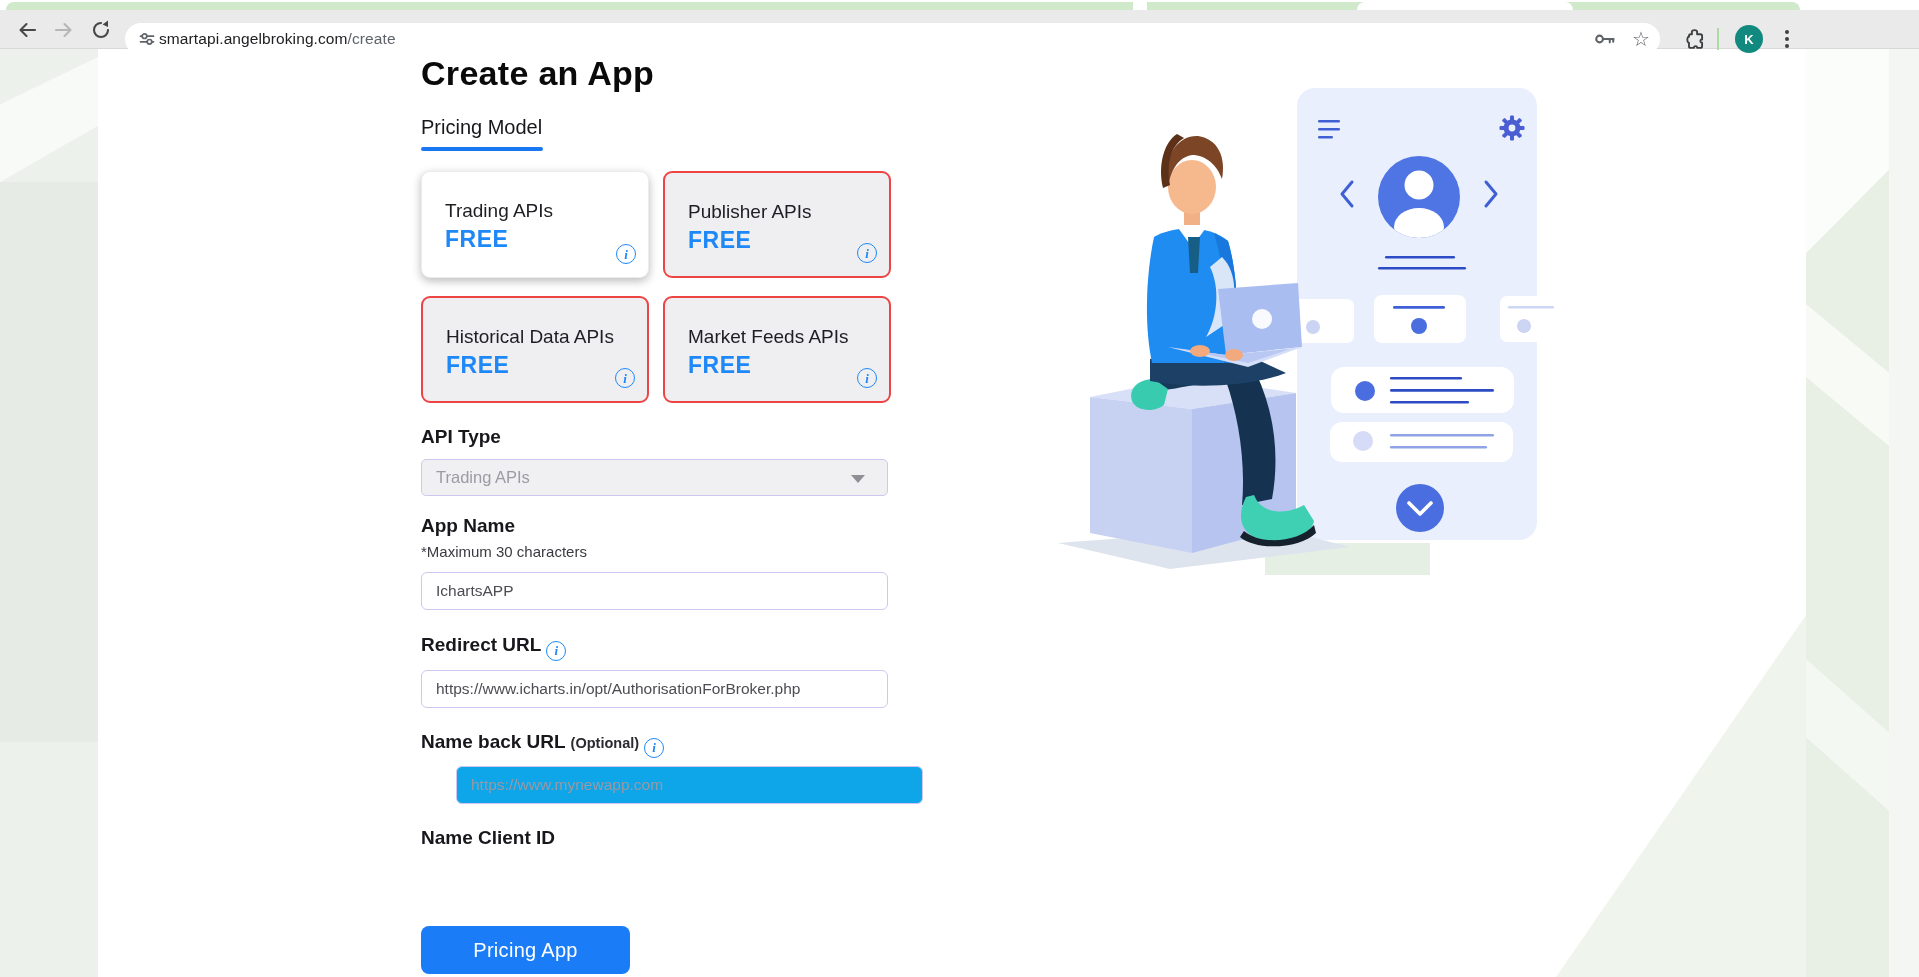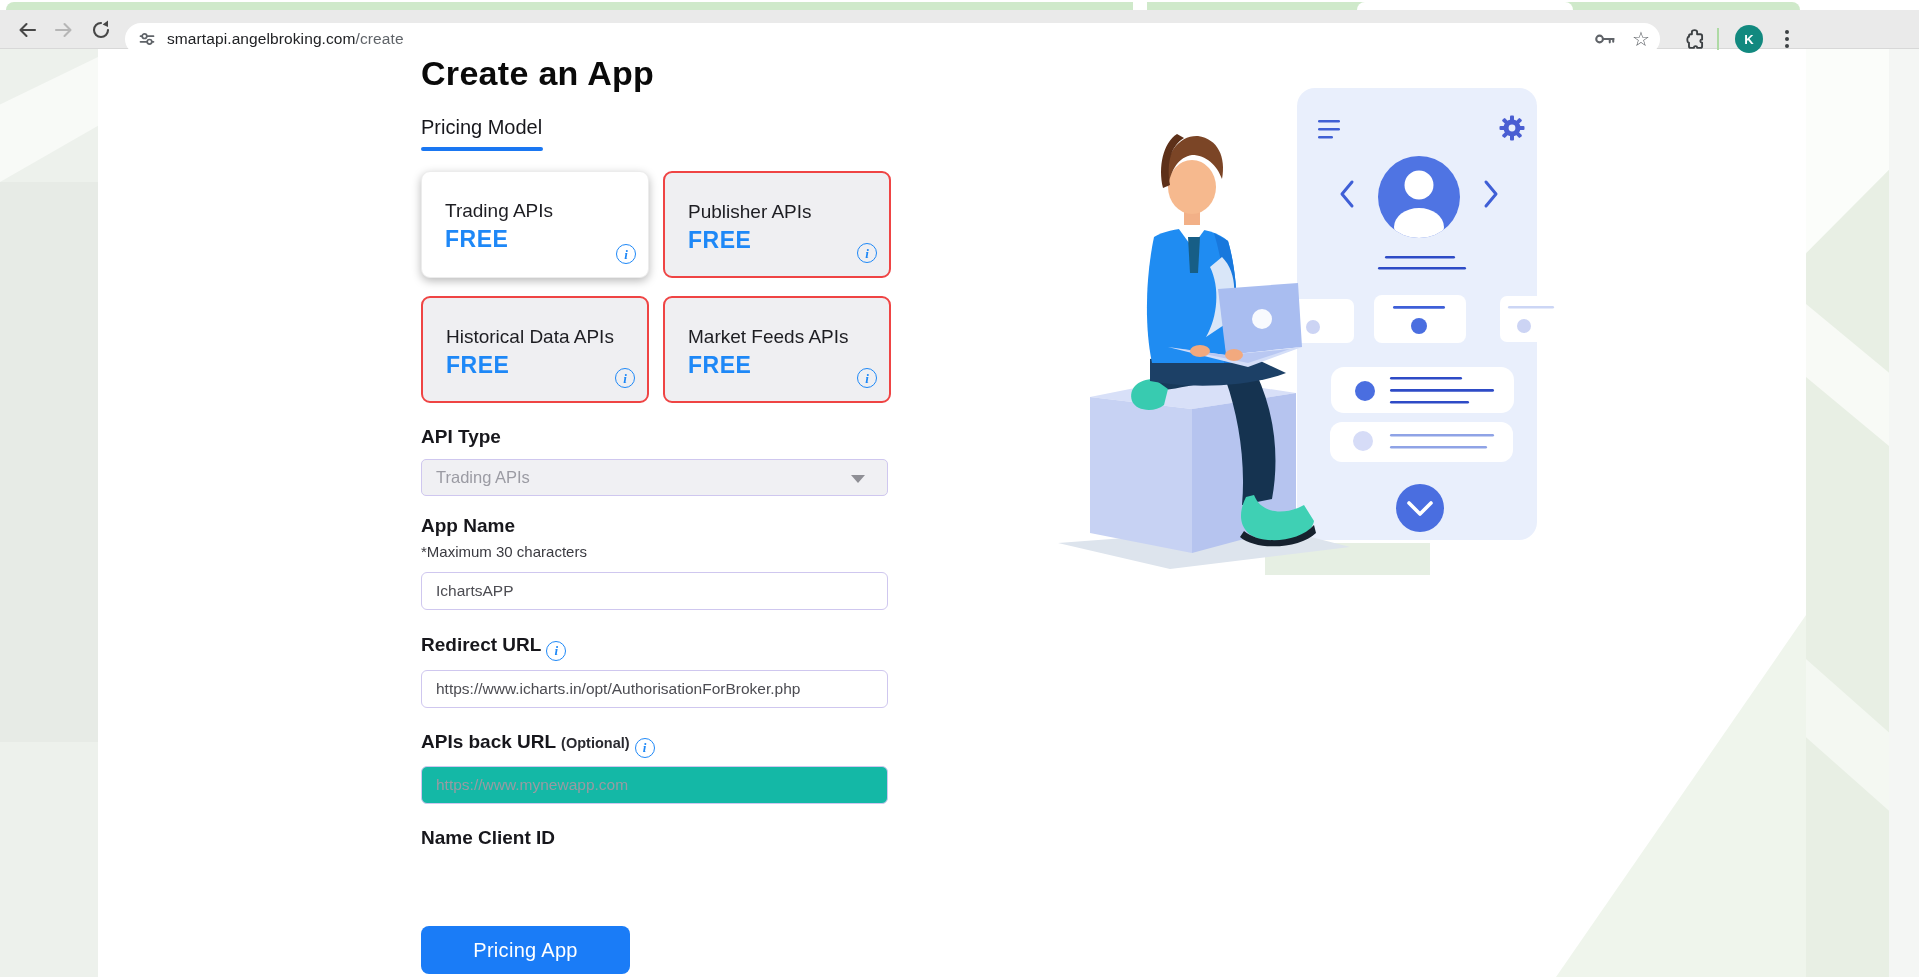--- a/index.html
+++ b/index.html
@@ -15,21 +15,21 @@
   .tabstrip .tabwhite { position:absolute; left:1357px; top:2px; width:216px; height:8px;
                         background:#fff; border-radius:8px 8px 0 0; }
   .toolbar { position:absolute; left:0; top:10px; width:1919px; height:39px;
              background:#eaeaea; border-bottom:1px solid #d8d8d8; }
   .tbtn { position:absolute; top:7px; width:26px; height:26px; display:flex;
           align-items:center; justify-content:center; border-radius:50%; }
   .urlbar { position:absolute; left:125px; top:13px; width:1535px; height:32px;
             background:#fff; border-radius:16px; display:flex; align-items:center; }
   .siteinfo { margin-left:10px; width:24px; height:24px; border-radius:50%;
               display:flex; align-items:center; justify-content:center; }
-  .urltext { margin-left:8px; font-size:15.5px; color:#202124; letter-spacing:.1px; }
+  .urltext { font-size:15.5px; color:#202124; letter-spacing:.1px; }
   .urltext .path { color:#5f6368; }
   .url-right { position:absolute; right:10px; top:0; height:32px; display:flex;
                align-items:center; gap:14px; }
   .star { font-family:"DejaVu Sans", sans-serif; font-size:20px; color:#5f6368; line-height:1; }
   .ext { position:absolute; left:1680px; top:15px; width:28px; height:28px;
          display:flex; align-items:center; justify-content:center; }
   .divider-green { position:absolute; left:1717px; top:18px; width:2px; height:22px; background:#aedaa4; }
   .avatar { position:absolute; left:1735px; top:15px; width:28px; height:28px; border-radius:50%;
             background:#12897f; color:#fff; font-size:13px; font-weight:bold;
             display:flex; align-items:center; justify-content:center; }
@@ -77,21 +77,21 @@
   .hint { position:absolute; left:421px; top:543px; font-size:15px; color:#3a3a40; }
   .select { position:absolute; left:421px; top:459px; width:467px; height:37px;
             background:#f0f0f3; border:1px solid #cfc7ef; border-radius:5px;
             display:flex; align-items:center; padding:0 14px; font-size:16.5px; color:#9b9ba3; }
   .caret { position:absolute; right:22px; top:15px; width:0; height:0;
            border-left:7px solid transparent; border-right:7px solid transparent;
            border-top:8px solid #8f8f95; }
   .ti { position:absolute; left:421px; width:467px; height:38px; background:#fff;
         border:1px solid #cfc7ef; border-radius:6px; padding:0 14px;
         font-family:Liberation Sans, sans-serif; font-size:15.5px; color:#4c4c52; outline:none; }
-  .ti.dim { background:#14b8a6; }
+  .ti.dim { background:#0ea5e9;margin-left:35px; }
   .ti::placeholder { color:#9a9aa2; opacity:1; }
   .cta { position:absolute; left:421px; top:926px; width:209px; height:48px;
          background:#1a7cf7; border:none; border-radius:8px; color:#fff;
          font-family:"Liberation Sans", sans-serif; font-size:20px; font-weight:500;
          letter-spacing:.3px; cursor:pointer; }
   .illus { position:absolute; left:1050px; top:75px; width:540px; height:500px; }
 </style>
 </head>
 <body>
 
@@ -200,21 +200,21 @@
     <span class="caret"></span>
   </div>
 
   <div class="flabel" style="left:421px; top:515px">App Name</div>
   <div class="hint">*Maximum 30 characters</div>
   <input class="ti" style="top: 572px;" value="IchartsAPP">
 
   <div class="flabel" style="left:421px; top:634px"><span>Redirect URL</span><span class="info">i</span></div>
   <input class="ti" style="top: 670px;" value="https://www.icharts.in/opt/AuthorisationForBroker.php">
 
-  <div class="flabel" style="left:421px; top:731px"><span>APIs back URL</span> <span class="opt">(Optional)</span><span class="info">i</span></div>
+  <div class="flabel" style="left:421px; top:731px"><span>Name back URL</span> <span class="opt">(Optional)</span><span class="info">i</span></div>
   <input class="ti dim" style="top: 766px;" placeholder="https://www.mynewapp.com">
 
   <div class="flabel" style="left:421px; top:827px">Name Client ID</div>
 
   <button class="cta">Pricing App</button>
 
   <svg class="illus" viewBox="0 0 540 500">
 
     <rect x="215" y="468" width="165" height="32" fill="#e6efe3"></rect>
 

